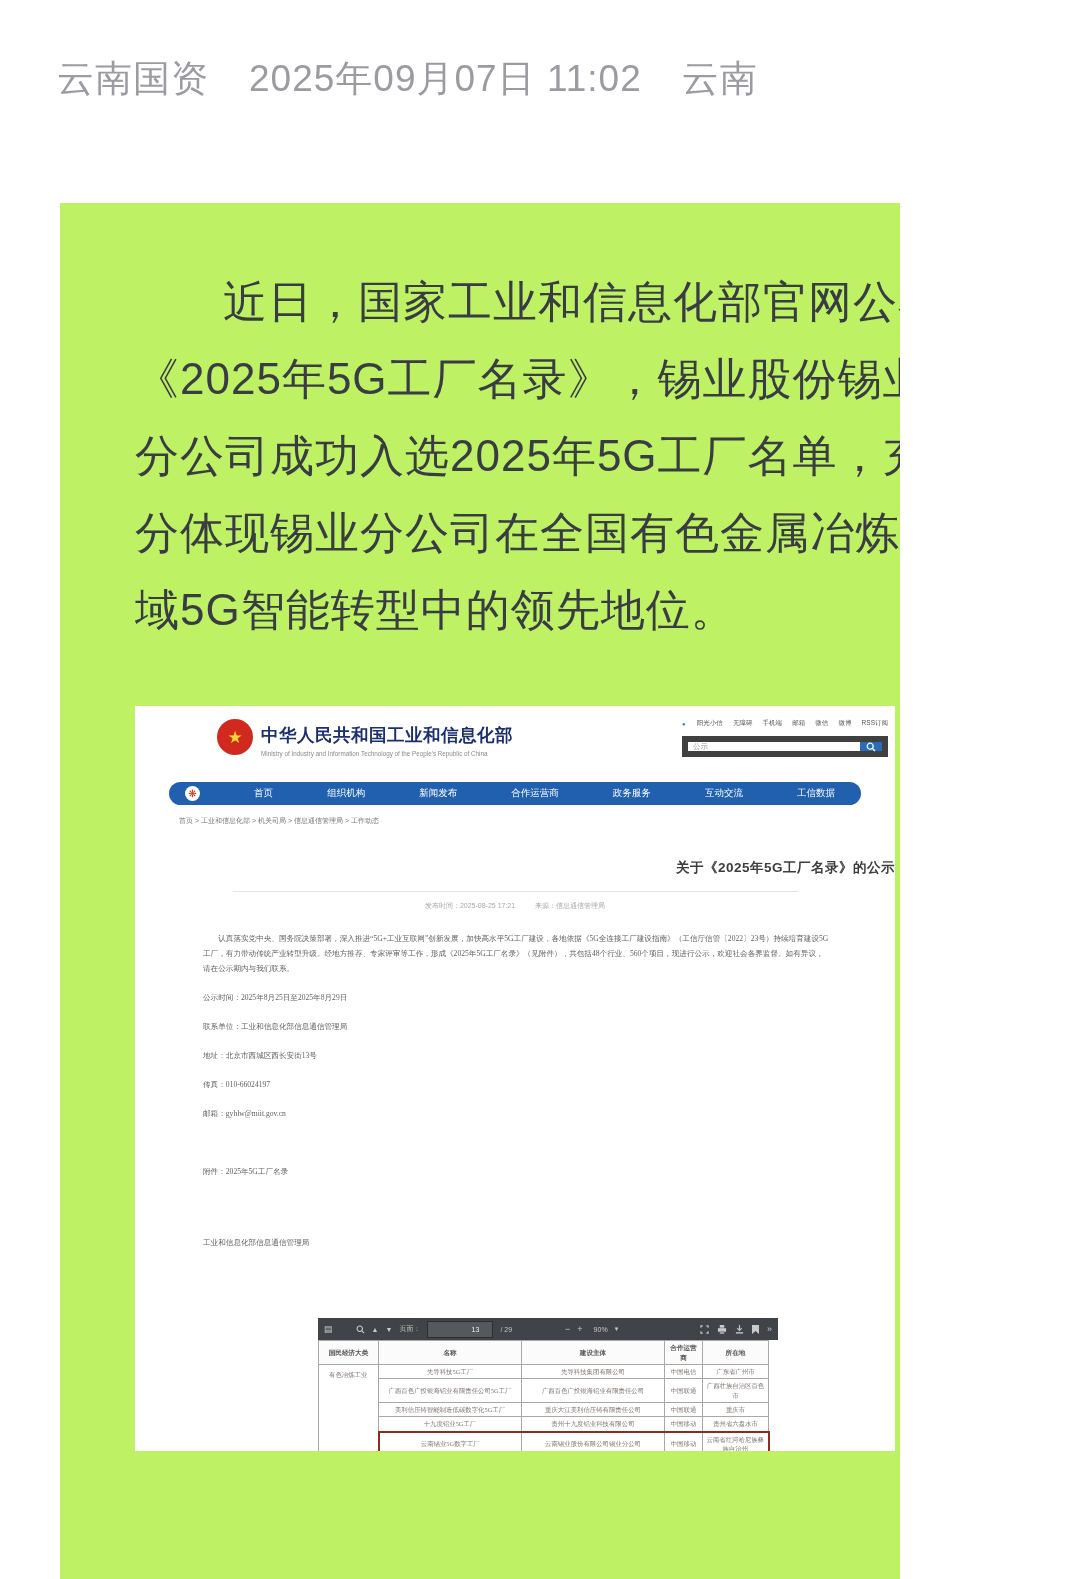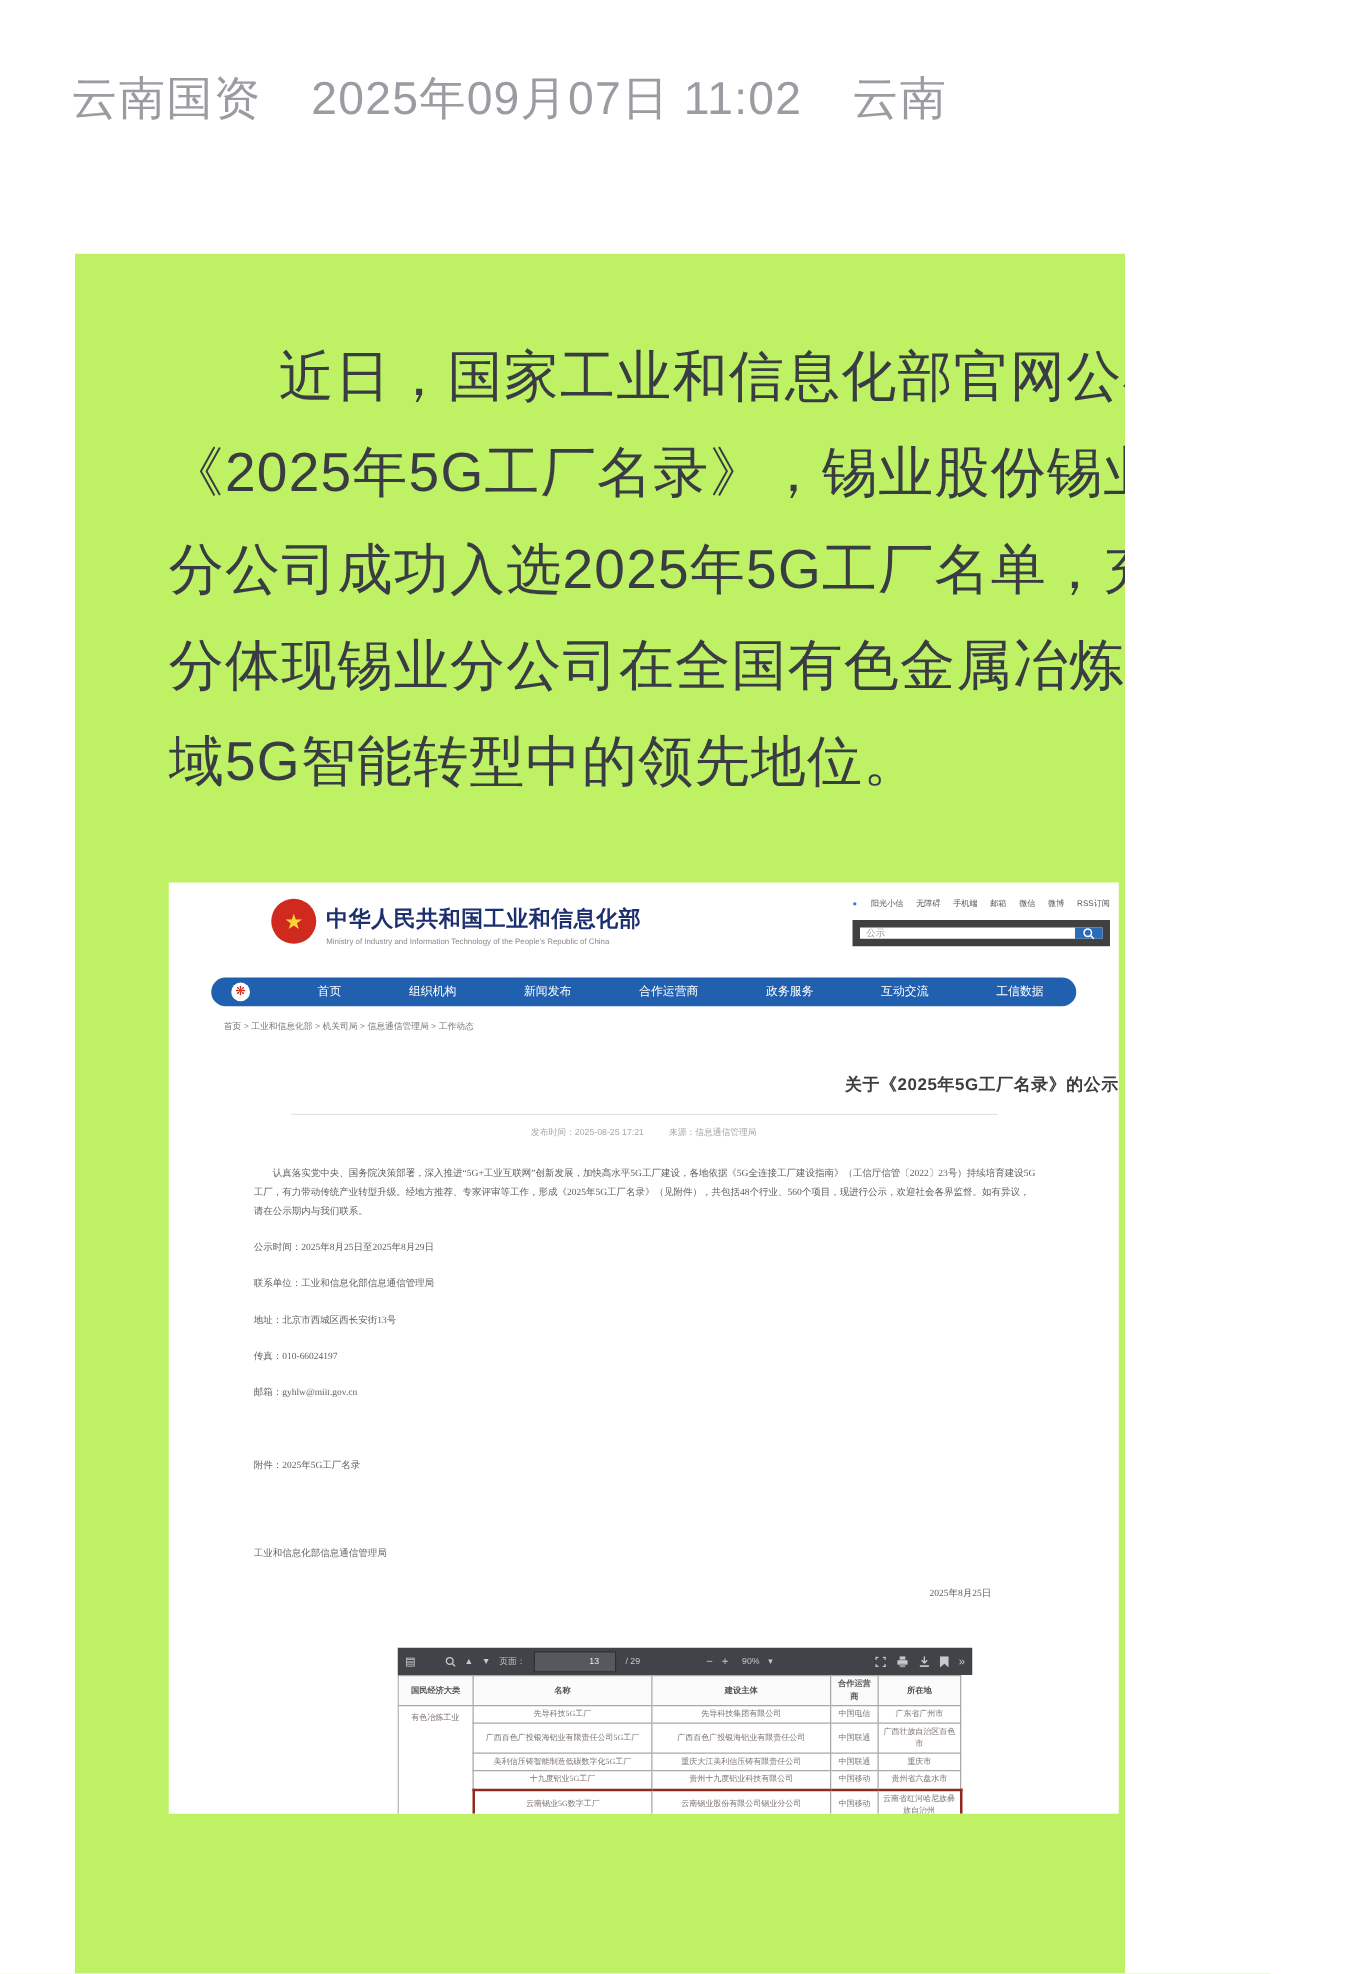--- a/index.html
+++ b/index.html
@@ -183,21 +183,20 @@
 
       <div class="ms-body">
         <p class="p-first">认真落实党中央、国务院决策部署，深入推进“5G+工业互联网”创新发展，加快高水平5G工厂建设，各地依据《5G全连接工厂建设指南》（工信厅信管〔2022〕23号）持续培育建设5G工厂，有力带动传统产业转型升级。经地方推荐、专家评审等工作，形成《2025年5G工厂名录》（见附件），共包括48个行业、560个项目，现进行公示，欢迎社会各界监督。如有异议，请在公示期内与我们联系。</p>
         <p class="p-short">公示时间：2025年8月25日至2025年8月29日</p>
         <p class="p-short">联系单位：工业和信息化部信息通信管理局</p>
         <p class="p-short">地址：北京市西城区西长安街13号</p>
         <p class="p-short">传真：010-66024197</p>
         <p class="p-short">邮箱：gyhlw@miit.gov.cn</p>
         <p class="p-attach">附件：2025年5G工厂名录</p>
         <p class="p-signer">工业和信息化部信息通信管理局</p>
-        <p class="p-signdate">2025年8月25日</p>
       </div>
 
       <div class="ms-pdf">
         <div class="pdf-toolbar">
           <span class="tb-ic">▤</span>
           <svg class="tb-svg" style="margin-left:16px" width="9" height="9" viewBox="0 0 10 10">
               <circle cx="4.2" cy="4.2" r="3" fill="none" stroke="#c9c9c9" stroke-width="1.2"></circle>
               <line x1="6.5" y1="6.5" x2="9" y2="9" stroke="#c9c9c9" stroke-width="1.2"></line>
             </svg>
           <span class="tb-ic" style="font-size:7px">▲</span>

